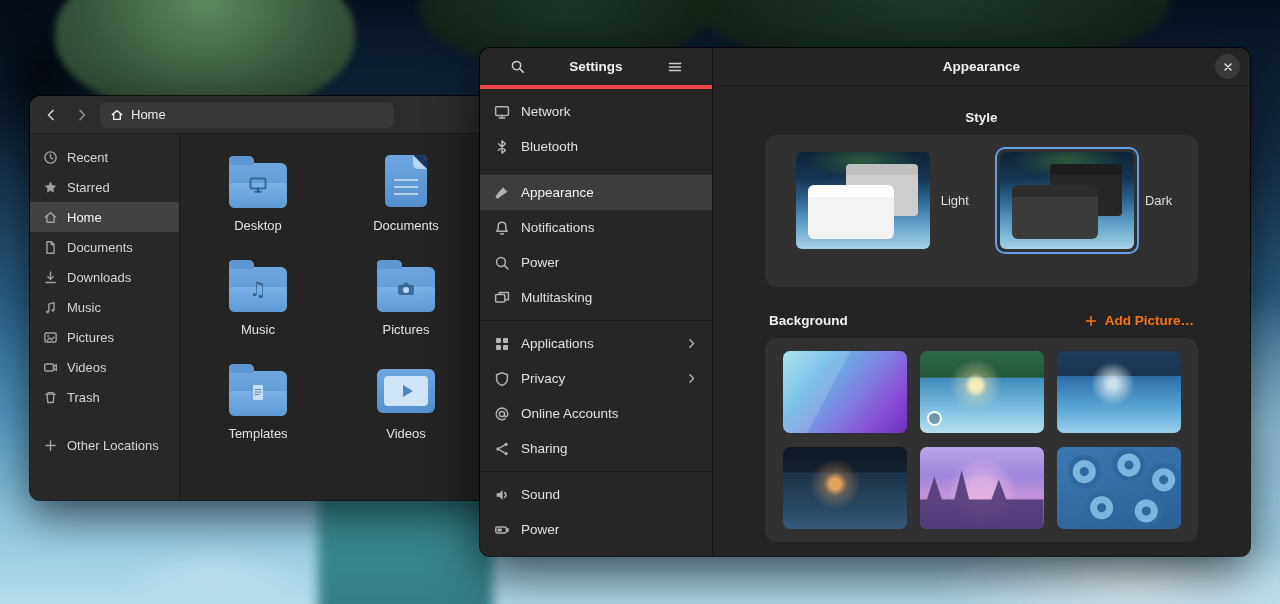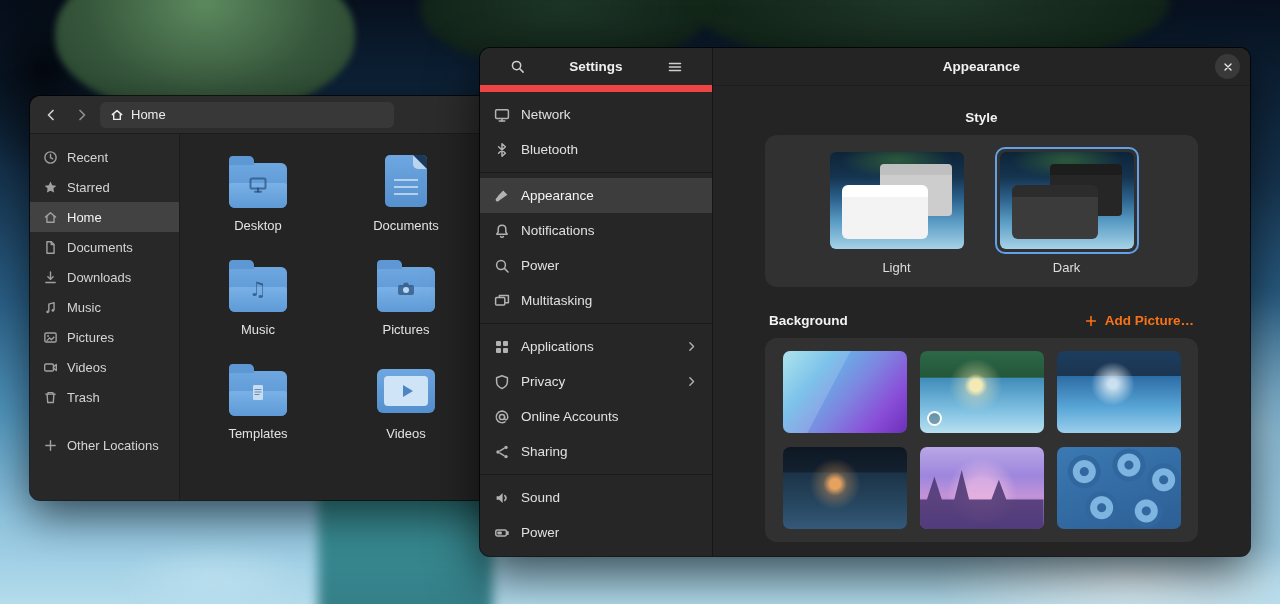--- a/index.html
+++ b/index.html
@@ -46,40 +46,40 @@
   .page-ico{position:relative;width:42px;height:52px;background:linear-gradient(180deg,#6ea7e0,#5590cf);border-radius:5px;}
   .page-fold{position:absolute;top:0;right:0;width:14px;height:14px;background:linear-gradient(to bottom left,#1d3a5c 0 49%,#b9d5f0 51%);border-radius:0 5px 0 5px;}
   .page-lines{position:absolute;left:9px;right:9px;top:24px;height:17px;background:repeating-linear-gradient(180deg,rgba(255,255,255,.55) 0 2px,rgba(255,255,255,0) 2px 7px);}
   .video-ico{width:58px;height:44px;background:linear-gradient(180deg,#6ea7e0,#5590cf);border-radius:6px;display:flex;align-items:center;justify-content:center;margin-top:4px;}
   .video-inner{width:44px;height:30px;background:#cfe4f6;border-radius:4px;display:flex;align-items:center;justify-content:center;}
   .video-play{width:0;height:0;border-left:10px solid #4d86c3;border-top:6px solid transparent;border-bottom:6px solid transparent;margin-left:3px;}
 
   
   .settings{position:absolute;left:480px;top:48px;width:770px;height:508px;z-index:2;border-radius:10px;overflow:hidden;display:flex;background:#242424;box-shadow:0 18px 50px rgba(0,0,0,.65),0 0 0 1px rgba(0,0,0,.75);}
   .st-sb{width:232px;flex:0 0 auto;background:#262626;border-right:1px solid #161616;display:flex;flex-direction:column;}
-  .st-sb-hb{height:37px;flex:0 0 auto;display:flex;align-items:center;justify-content:space-between;padding:0 24px;border-bottom:7px solid #ef4444;}
+  .st-sb-hb{height:37px;flex:0 0 auto;display:flex;align-items:center;justify-content:space-between;padding:0 24px;border-bottom:4px solid #ef4444;}
   .st-title{font-size:13.5px;font-weight:bold;color:#f0f0f0;}
   .st-nav{flex:1;overflow:hidden;padding-top:5px;}
   .st-item{height:35px;display:flex;align-items:center;gap:11px;padding:0 14px;font-size:13.5px;color:#e0e0e0;}
   .st-item svg{color:#b2b2b2;flex:0 0 auto;}
   .st-item.selected{background:#3d3d3d;color:#f4f4f4;}
   .st-chev{margin-left:auto;color:#8f8f8f;}
   .st-sep{height:1px;background:#1a1a1a;margin:5px 0;}
   .st-main{flex:1;display:flex;flex-direction:column;background:#242424;min-width:0;}
   .st-main-hb{height:37px;flex:0 0 auto;position:relative;display:flex;align-items:center;justify-content:center;border-bottom:1px solid #1d1d1d;}
   .panel-title{font-size:13.5px;font-weight:bold;color:#f0f0f0;}
   .close-btn{position:absolute;right:10px;top:6px;width:25px;height:25px;border-radius:50%;background:#393939;color:#eaeaea;display:flex;align-items:center;justify-content:center;}
   .st-scroll{flex:1;overflow:hidden;padding:0 52px;box-sizing:border-box;}
   .sec-heading{font-size:13.5px;font-weight:bold;color:#f2f2f2;text-align:center;}
   .style-heading{margin:24px 4px 10px;}
   .bg-heading-row{display:flex;align-items:center;justify-content:space-between;margin:26px 4px 10px;}
   .add-btn{display:flex;align-items:center;gap:7px;color:#f97316;font-size:13.5px;font-weight:bold;}
   .card{background:#313131;border-radius:12px;}
   .style-card{height:152px;display:flex;justify-content:center;align-items:flex-start;gap:26px;padding-top:12px;box-sizing:border-box;}
-  .style-opt{display:flex;flex-direction:column;align-items:center;gap:6px;}
+  .style-opt{display:flex;align-items:center;gap:6px;}
   .pv-wrap{padding:3px;border:2px solid transparent;border-radius:10px;}
   .pv-wrap.selected{border-color:#62a0ea;}
   .pv{width:134px;height:97px;border-radius:6px;position:relative;overflow:hidden;background:linear-gradient(180deg,#0e2438 0%,#153450 26%,#2c618c 48%,#5a9cc4 72%,#a6d2e8 100%);}
   .pv::before{content:"";position:absolute;top:-10px;left:8%;width:84%;height:38%;background:radial-gradient(ellipse,#2e5c3c 0%,rgba(46,92,60,0) 70%);filter:blur(2px);}
   .pv-win{position:absolute;border-radius:4px;}
   .pv .win-back-light{right:12px;top:12px;width:72px;height:52px;background:linear-gradient(180deg,#bfbfbf 0 22%,#cdcdcd 22%);}
   .pv .win-front-light{left:12px;top:33px;width:86px;height:54px;border-radius:6px;background:linear-gradient(180deg,#ffffff 0 22%,#f3f3f3 22%);}
   .pv .win-back-dark{right:12px;top:12px;width:72px;height:52px;background:linear-gradient(180deg,#1d1d1d 0 22%,#262626 22%);}
   .pv .win-front-dark{left:12px;top:33px;width:86px;height:54px;border-radius:6px;background:linear-gradient(180deg,#2c2c2c 0 22%,#3b3b3b 22%);}
   .opt-label{font-size:13px;color:#dedede;}

